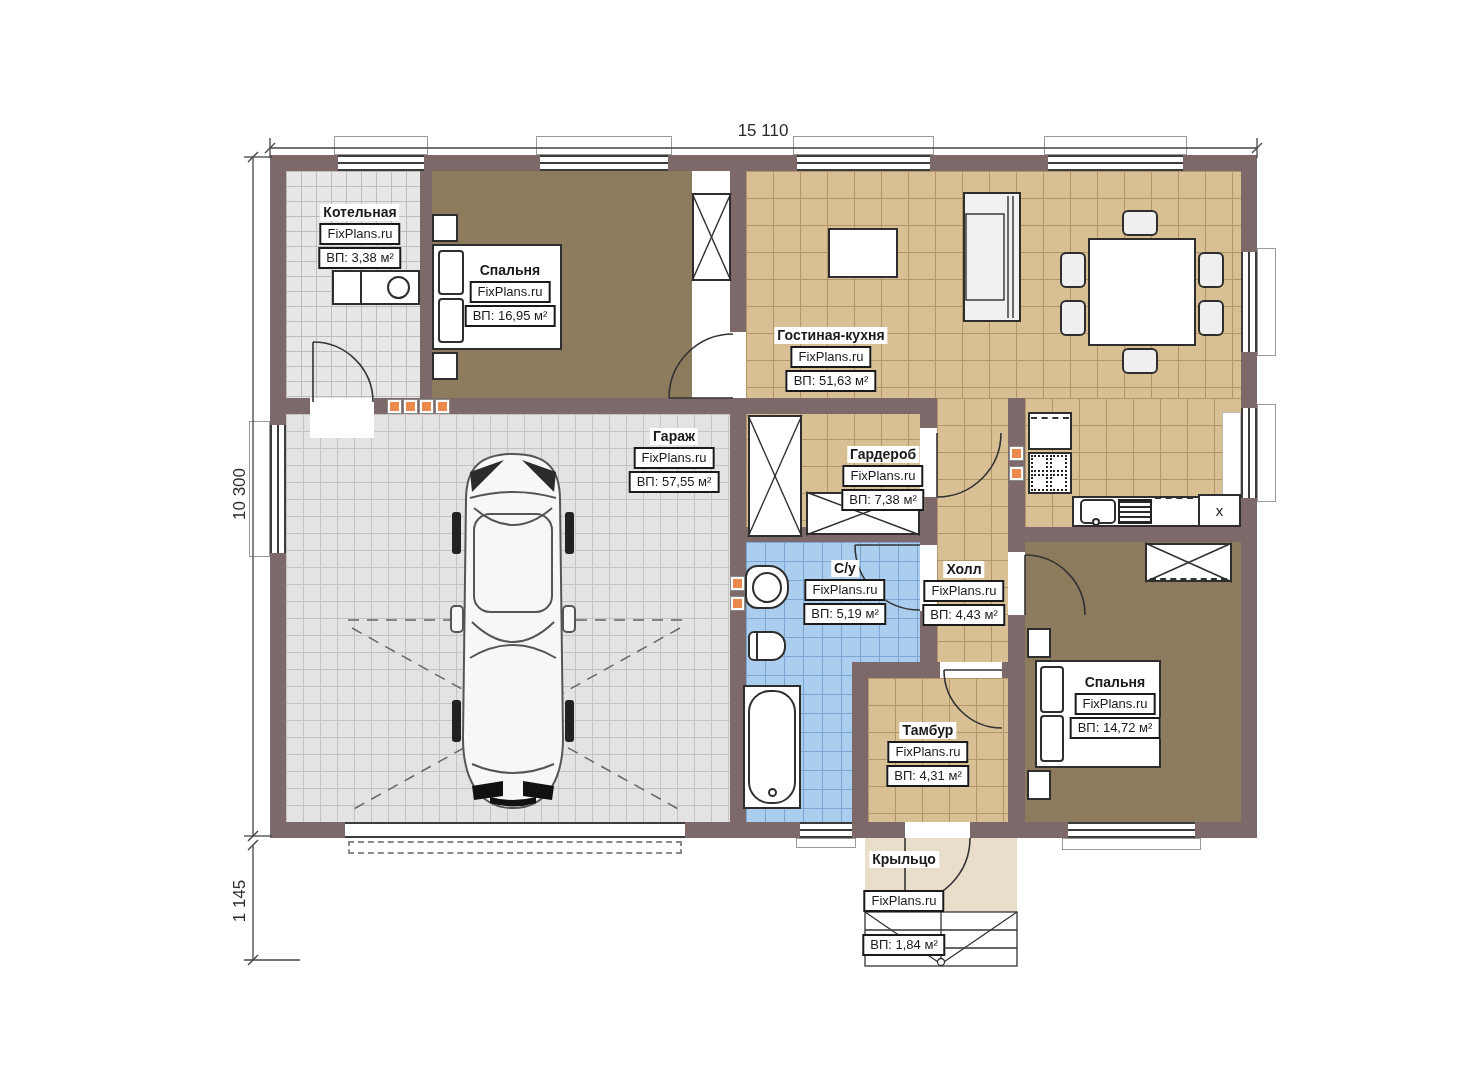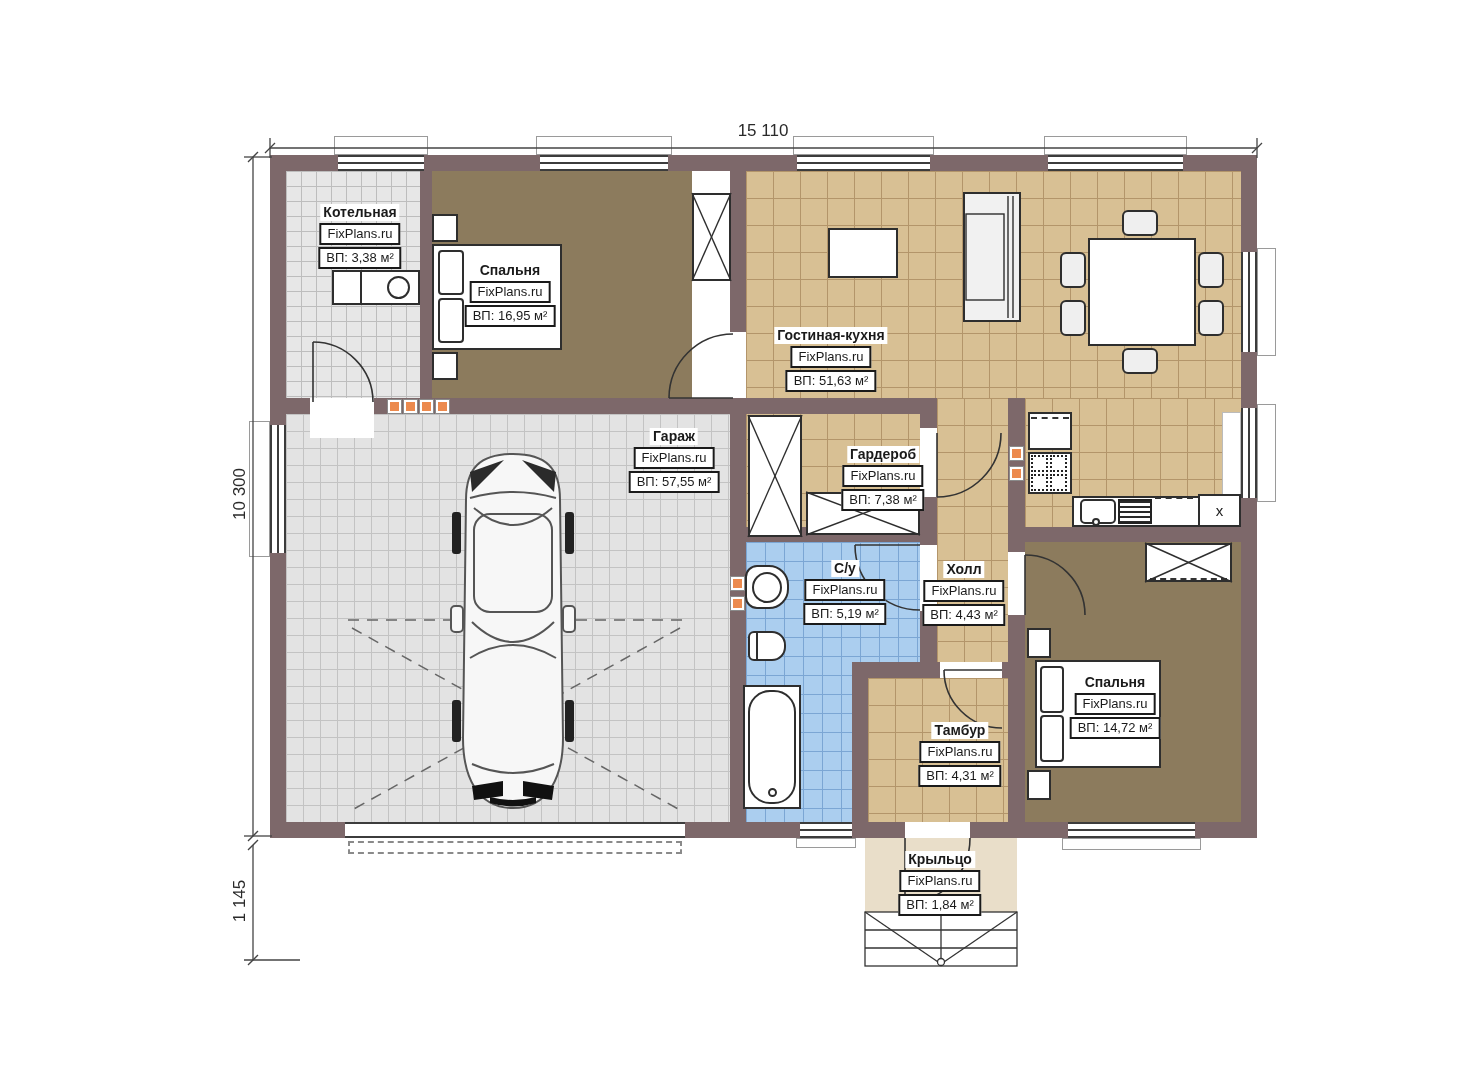--- a/index.html
+++ b/index.html
@@ -296,29 +296,29 @@
   <div class="rlabel" style="left:845px;top:560px;">
     <div class="rname">С/у</div>
     <div class="rbox">FixPlans.ru</div>
     <div class="rbox">ВП: 5,19 м²</div>
   </div>
   <div class="rlabel" style="left:964px;top:561px;">
     <div class="rname">Холл</div>
     <div class="rbox">FixPlans.ru</div>
     <div class="rbox">ВП: 4,43 м²</div>
   </div>
-  <div class="rlabel" style="left:960px;top:722px;">
+  <div class="rlabel" style="left:928px;top:722px;">
     <div class="rname">Тамбур</div>
     <div class="rbox">FixPlans.ru</div>
     <div class="rbox">ВП: 4,31 м²</div>
   </div>
   <div class="rlabel" style="left:1115px;top:674px;">
     <div class="rname">Спальня</div>
     <div class="rbox">FixPlans.ru</div>
     <div class="rbox">ВП: 14,72 м²</div>
   </div>
-  <div class="rlabel" style="left:940px;top:851px;">
+  <div class="rlabel" style="left:904px;top:851px;gap:20px;">
     <div class="rname">Крыльцо</div>
     <div class="rbox">FixPlans.ru</div>
     <div class="rbox">ВП: 1,84 м²</div>
   </div>
 
 </div>
 
 </body></html>

